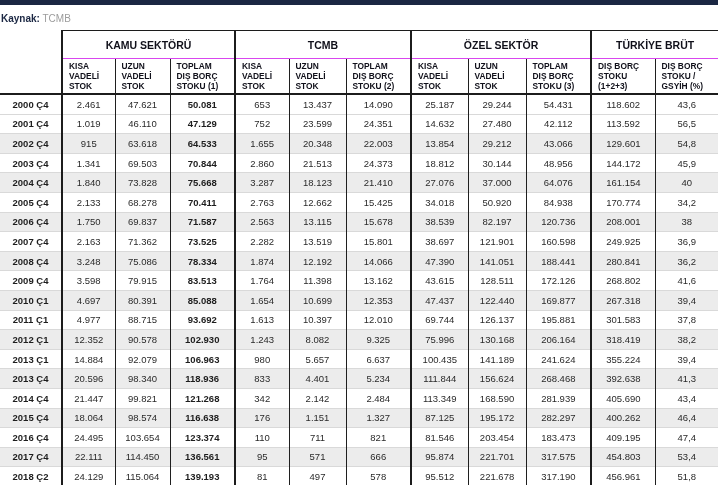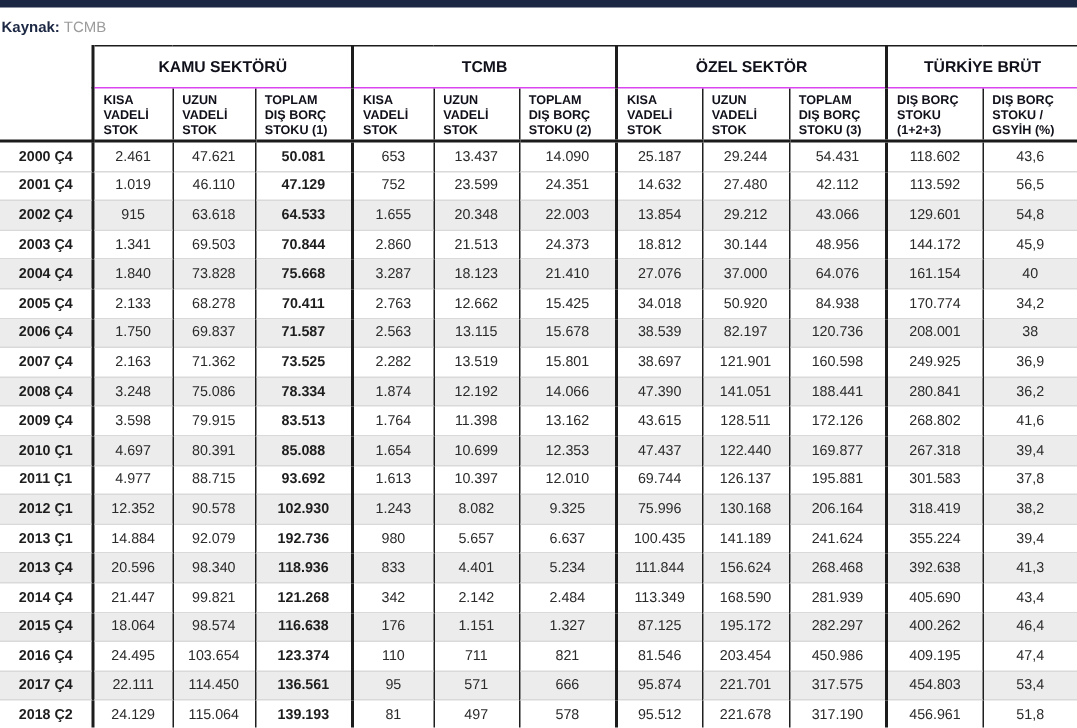--- a/index.html
+++ b/index.html
@@ -277,21 +277,21 @@
         <td class="g-start">75.996</td>
         <td class="vline">130.168</td>
         <td class="vline">206.164</td>
         <td class="g-start">318.419</td>
         <td class="vline">38,2</td>
       </tr>
       <tr>
         <th class="period">2013 Ç1</th>
         <td class="g-start">14.884</td>
         <td class="vline">92.079</td>
-        <td class="vline bold">192.736</td>
+        <td class="vline bold">106.963</td>
         <td class="g-start">980</td>
         <td class="vline">5.657</td>
         <td class="vline">6.637</td>
         <td class="g-start">100.435</td>
         <td class="vline">141.189</td>
         <td class="vline">241.624</td>
         <td class="g-start">355.224</td>
         <td class="vline">39,4</td>
       </tr>
       <tr class="shade">
@@ -339,21 +339,21 @@
       <tr>
         <th class="period">2016 Ç4</th>
         <td class="g-start">24.495</td>
         <td class="vline">103.654</td>
         <td class="vline bold">123.374</td>
         <td class="g-start">110</td>
         <td class="vline">711</td>
         <td class="vline">821</td>
         <td class="g-start">81.546</td>
         <td class="vline">203.454</td>
-        <td class="vline">450.986</td>
+        <td class="vline">183.473</td>
         <td class="g-start">409.195</td>
         <td class="vline">47,4</td>
       </tr>
       <tr class="shade">
         <th class="period">2017 Ç4</th>
         <td class="g-start">22.111</td>
         <td class="vline">114.450</td>
         <td class="vline bold">136.561</td>
         <td class="g-start">95</td>
         <td class="vline">571</td>

